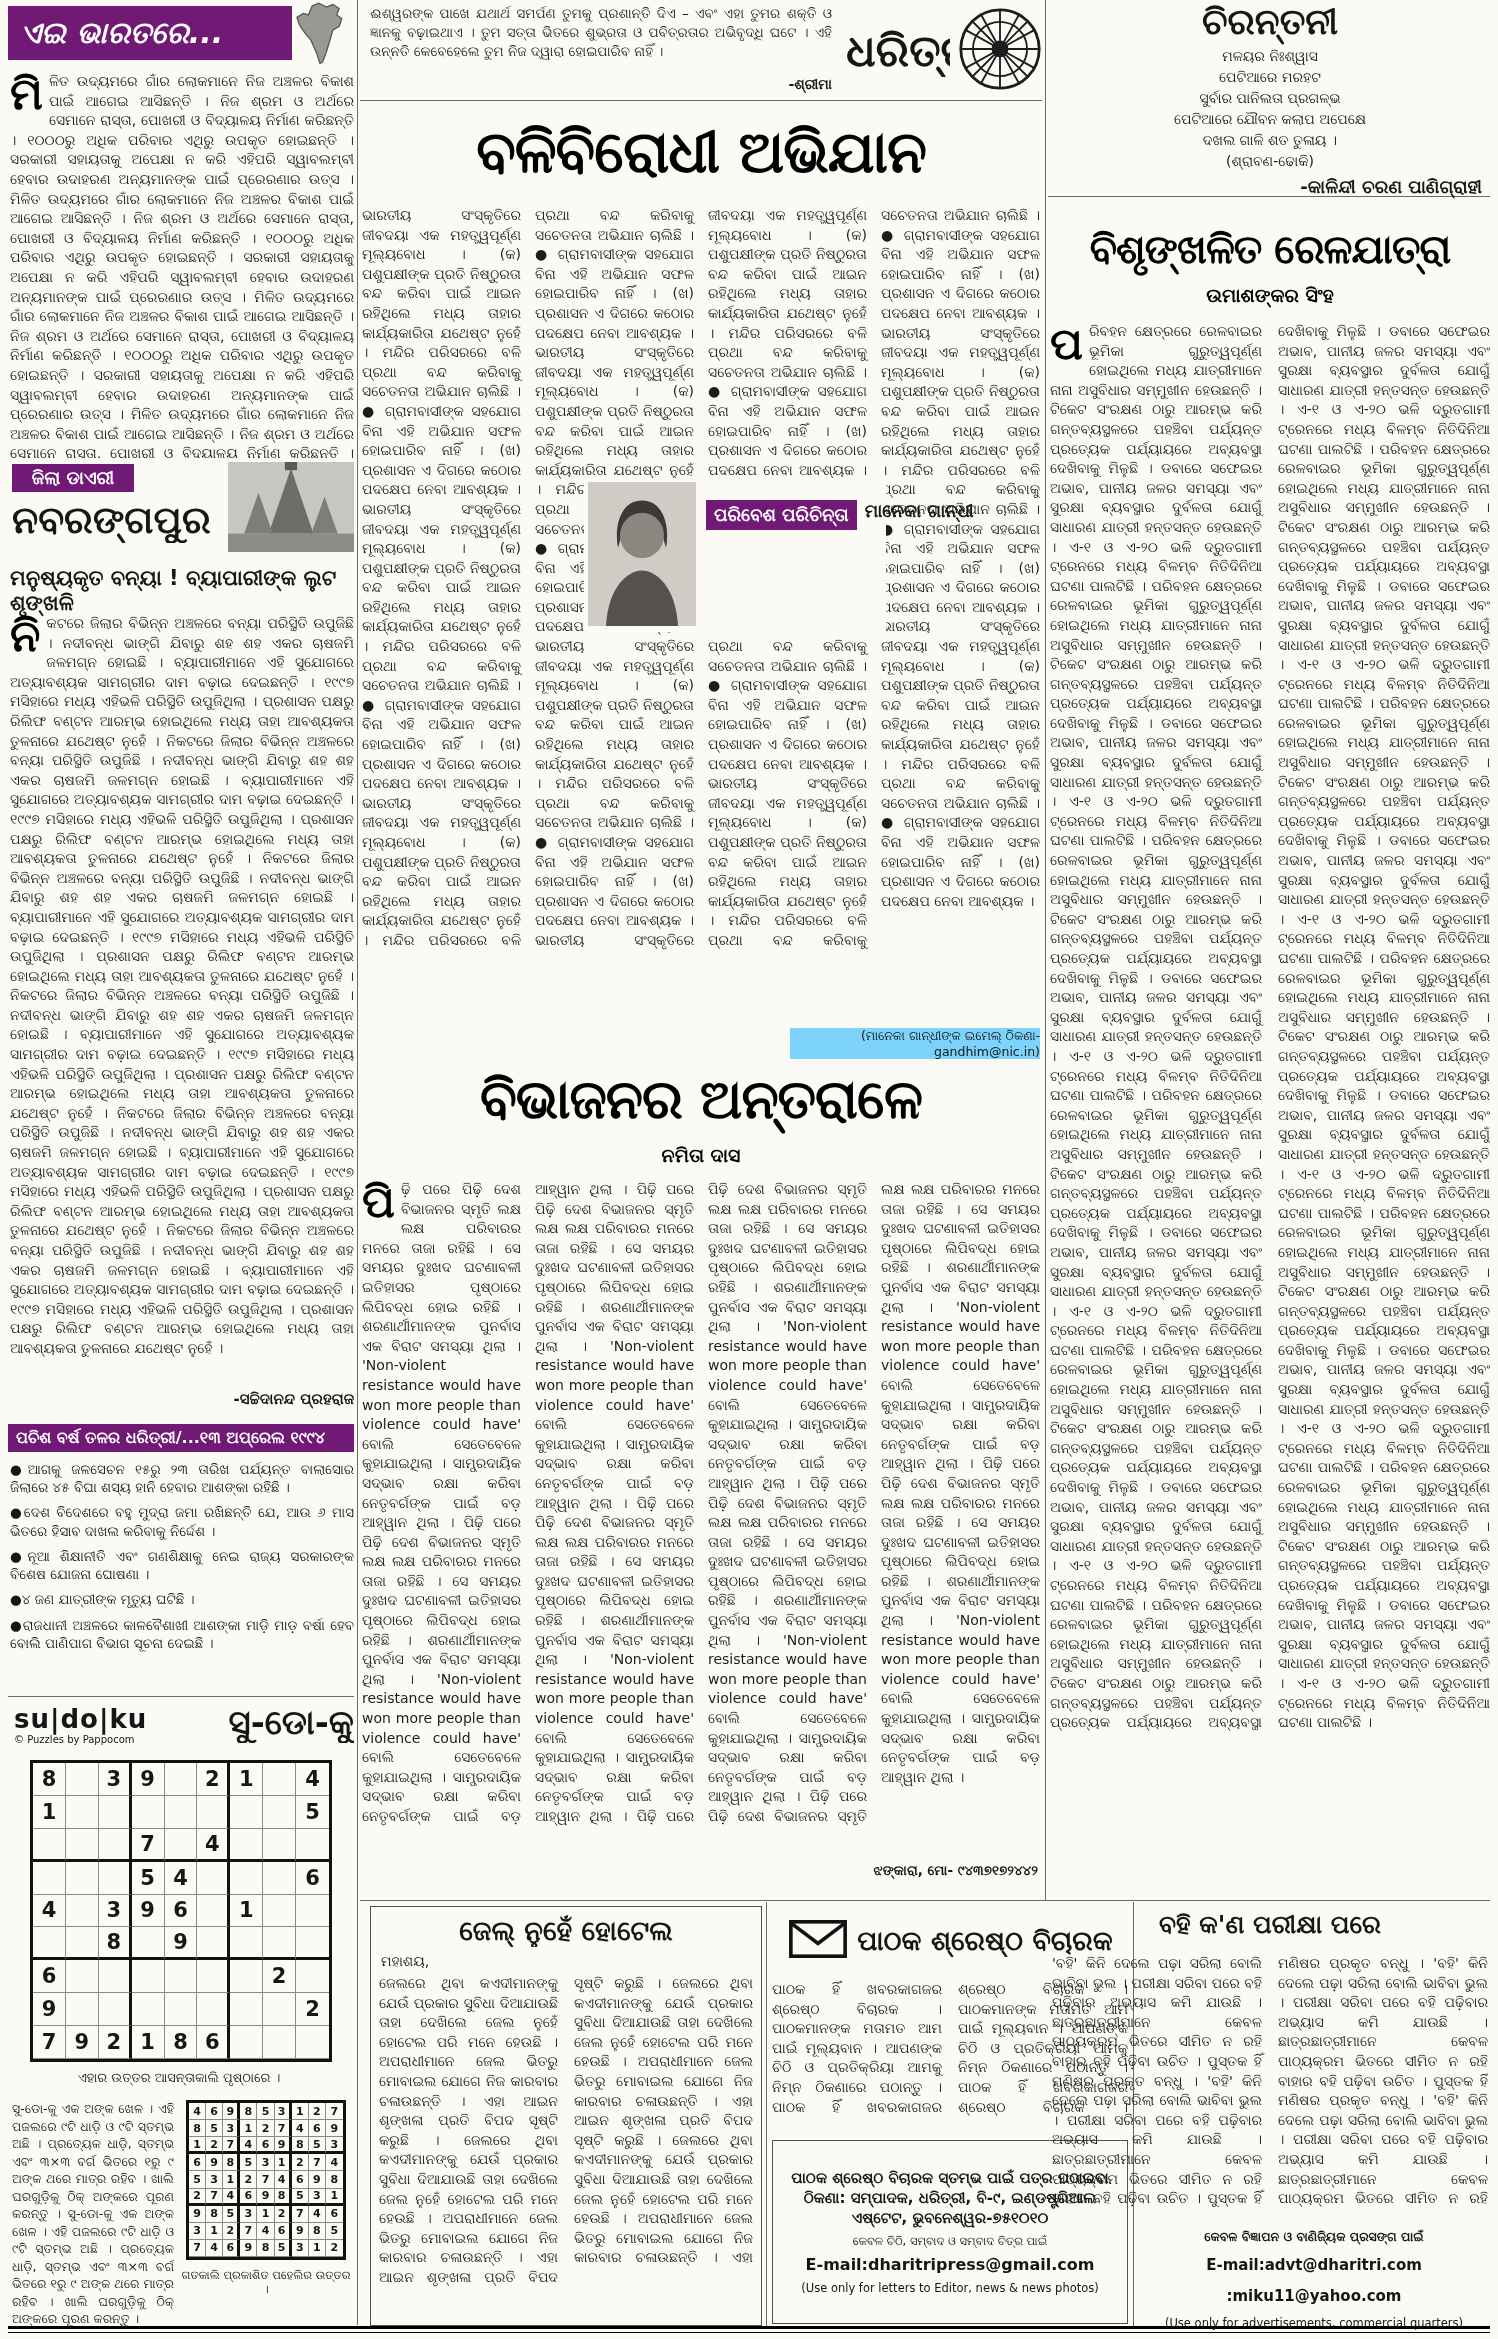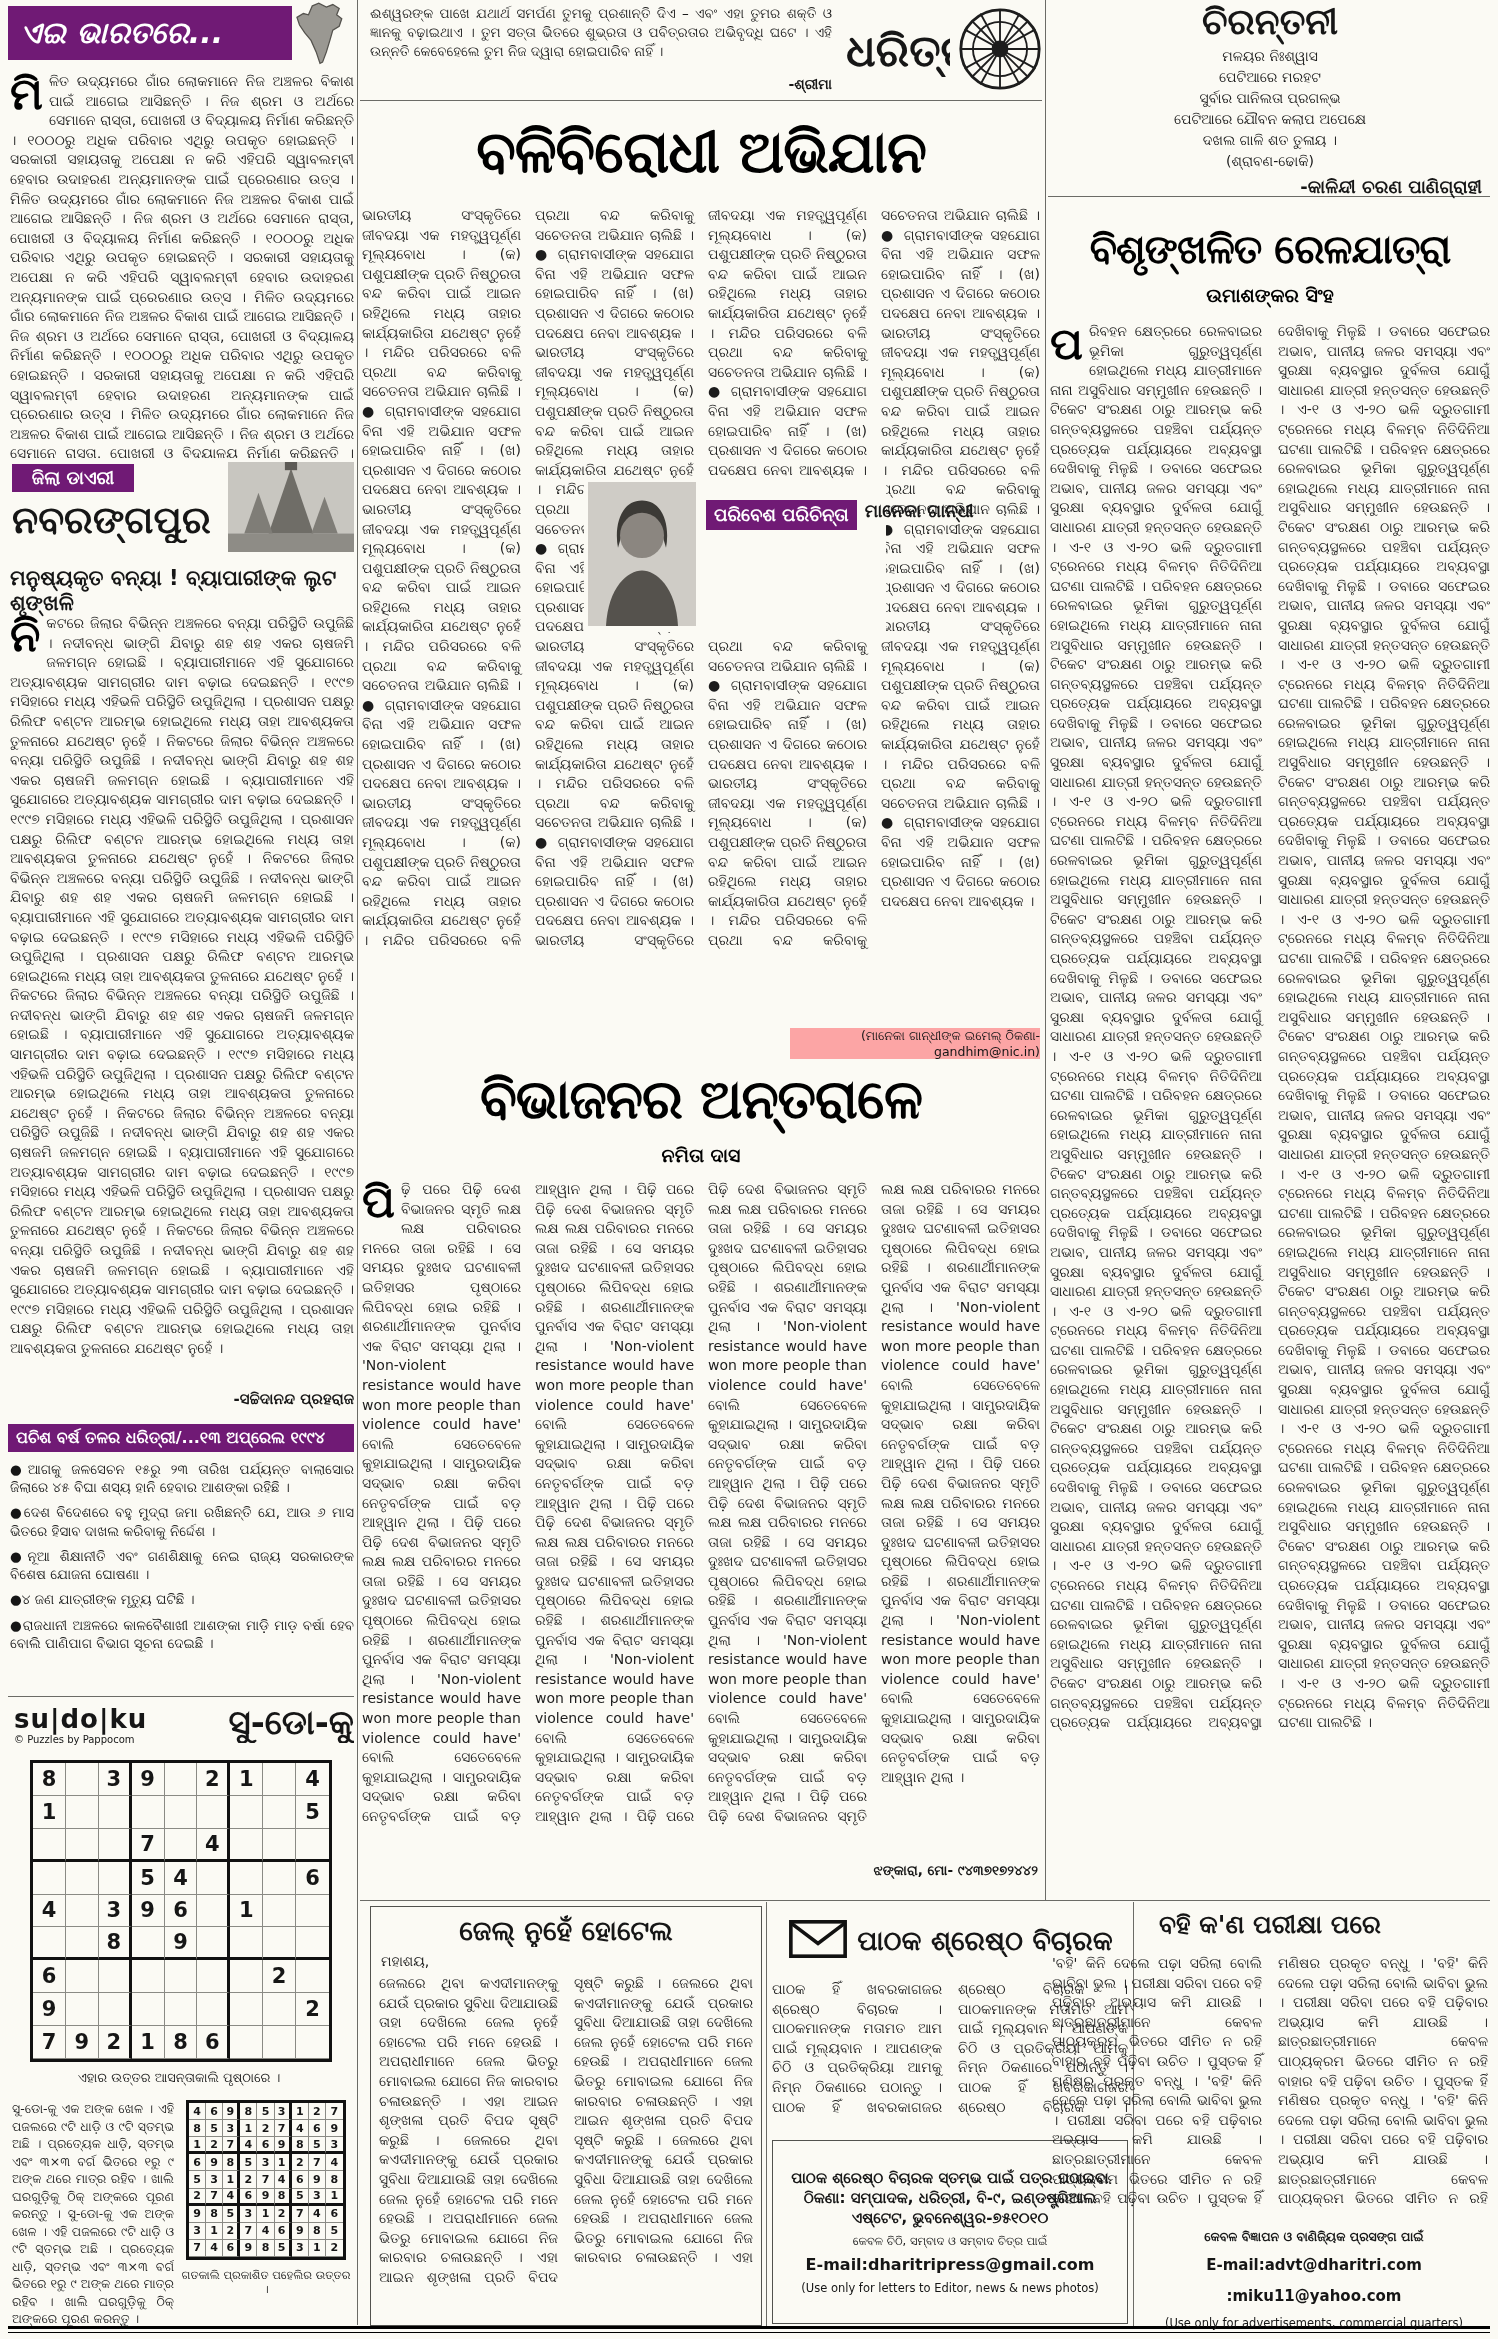--- a/index.html
+++ b/index.html
@@ -325,21 +325,21 @@
         <path d="M54,18 C32,18 26,44 30,64 L36,44 C44,32 64,32 72,44 L78,64 C82,44 76,18 54,18 Z" fill="#3c3a36"></path>
         <circle cx="54" cy="52" r="22" fill="#8b8680"></circle>
         <path d="M18,140 C20,102 40,86 54,86 C68,86 88,102 90,140 Z" fill="#55524d"></path>
       </svg>
     </span>
     <span style="display:flex; flex-direction:row; gap:8px; padding-top:18px;">
       <span class="rev tag" style="display:block; padding:0 8px; height:30px; line-height:30px;">ପରିବେଶ ପରିଚିନ୍ତା</span>
       <span style="font-size:18px; font-weight:700; white-space:nowrap; overflow:hidden;">ମାନେକା ଗାନ୍ଧୀ</span>
     </span>
   </div>
-  <div class="abs" style="left:790px; top:1028px; width:250px; font-size:12.5px; text-align:right; background:#fca5a5;">(ମାନେକା ଗାନ୍ଧୀଙ୍କ ଇମେଲ୍ ଠିକଣା- gandhim@nic.in)</div>
+  <div class="abs" style="left:790px; top:1028px; width:250px; font-size:12.5px; text-align:right; background:#7dd3fc;">(ମାନେକା ଗାନ୍ଧୀଙ୍କ ଇମେଲ୍ ଠିକଣା- gandhim@nic.in)</div>
 
   <div class="abs headline-xl" style="left:362px; top:1058px; width:678px; height:84px; font-size:54px; line-height:84px;">ବିଭାଜନର ଅନ୍ତରାଳେ</div>
   <div class="abs byline" style="left:362px; top:1144px; width:678px;">ନମିତା ଦାସ</div>
   <div class="abs body-text cols-4 dropcap" style="left:362px; top:1180px; width:678px; height:712px;">ପିଢ଼ି ପରେ ପିଢ଼ି ଦେଶ ବିଭାଜନର ସ୍ମୃତି ଲକ୍ଷ ଲକ୍ଷ ପରିବାରର ମନରେ ତାଜା ରହିଛି । ସେ ସମୟର ଦୁଃଖଦ ଘଟଣାବଳୀ ଇତିହାସର ପୃଷ୍ଠାରେ ଲିପିବଦ୍ଧ ହୋଇ ରହିଛି । ଶରଣାର୍ଥୀମାନଙ୍କ ପୁନର୍ବାସ ଏକ ବିରାଟ ସମସ୍ୟା ଥିଲା । 'Non-violent resistance would have won more people than violence could have' ବୋଲି ସେତେବେଳେ କୁହାଯାଇଥିଲା । ସାମ୍ପ୍ରଦାୟିକ ସଦ୍ଭାବ ରକ୍ଷା କରିବା ନେତୃବର୍ଗଙ୍କ ପାଇଁ ବଡ଼ ଆହ୍ୱାନ ଥିଲା । ପିଢ଼ି ପରେ ପିଢ଼ି ଦେଶ ବିଭାଜନର ସ୍ମୃତି ଲକ୍ଷ ଲକ୍ଷ ପରିବାରର ମନରେ ତାଜା ରହିଛି । ସେ ସମୟର ଦୁଃଖଦ ଘଟଣାବଳୀ ଇତିହାସର ପୃଷ୍ଠାରେ ଲିପିବଦ୍ଧ ହୋଇ ରହିଛି । ଶରଣାର୍ଥୀମାନଙ୍କ ପୁନର୍ବାସ ଏକ ବିରାଟ ସମସ୍ୟା ଥିଲା । 'Non-violent resistance would have won more people than violence could have' ବୋଲି ସେତେବେଳେ କୁହାଯାଇଥିଲା । ସାମ୍ପ୍ରଦାୟିକ ସଦ୍ଭାବ ରକ୍ଷା କରିବା ନେତୃବର୍ଗଙ୍କ ପାଇଁ ବଡ଼ ଆହ୍ୱାନ ଥିଲା । ପିଢ଼ି ପରେ ପିଢ଼ି ଦେଶ ବିଭାଜନର ସ୍ମୃତି ଲକ୍ଷ ଲକ୍ଷ ପରିବାରର ମନରେ ତାଜା ରହିଛି । ସେ ସମୟର ଦୁଃଖଦ ଘଟଣାବଳୀ ଇତିହାସର ପୃଷ୍ଠାରେ ଲିପିବଦ୍ଧ ହୋଇ ରହିଛି । ଶରଣାର୍ଥୀମାନଙ୍କ ପୁନର୍ବାସ ଏକ ବିରାଟ ସମସ୍ୟା ଥିଲା । 'Non-violent resistance would have won more people than violence could have' ବୋଲି ସେତେବେଳେ କୁହାଯାଇଥିଲା । ସାମ୍ପ୍ରଦାୟିକ ସଦ୍ଭାବ ରକ୍ଷା କରିବା ନେତୃବର୍ଗଙ୍କ ପାଇଁ ବଡ଼ ଆହ୍ୱାନ ଥିଲା । ପିଢ଼ି ପରେ ପିଢ଼ି ଦେଶ ବିଭାଜନର ସ୍ମୃତି ଲକ୍ଷ ଲକ୍ଷ ପରିବାରର ମନରେ ତାଜା ରହିଛି । ସେ ସମୟର ଦୁଃଖଦ ଘଟଣାବଳୀ ଇତିହାସର ପୃଷ୍ଠାରେ ଲିପିବଦ୍ଧ ହୋଇ ରହିଛି । ଶରଣାର୍ଥୀମାନଙ୍କ ପୁନର୍ବାସ ଏକ ବିରାଟ ସମସ୍ୟା ଥିଲା । 'Non-violent resistance would have won more people than violence could have' ବୋଲି ସେତେବେଳେ କୁହାଯାଇଥିଲା । ସାମ୍ପ୍ରଦାୟିକ ସଦ୍ଭାବ ରକ୍ଷା କରିବା ନେତୃବର୍ଗଙ୍କ ପାଇଁ ବଡ଼ ଆହ୍ୱାନ ଥିଲା । ପିଢ଼ି ପରେ ପିଢ଼ି ଦେଶ ବିଭାଜନର ସ୍ମୃତି ଲକ୍ଷ ଲକ୍ଷ ପରିବାରର ମନରେ ତାଜା ରହିଛି । ସେ ସମୟର ଦୁଃଖଦ ଘଟଣାବଳୀ ଇତିହାସର ପୃଷ୍ଠାରେ ଲିପିବଦ୍ଧ ହୋଇ ରହିଛି । ଶରଣାର୍ଥୀମାନଙ୍କ ପୁନର୍ବାସ ଏକ ବିରାଟ ସମସ୍ୟା ଥିଲା । 'Non-violent resistance would have won more people than violence could have' ବୋଲି ସେତେବେଳେ କୁହାଯାଇଥିଲା । ସାମ୍ପ୍ରଦାୟିକ ସଦ୍ଭାବ ରକ୍ଷା କରିବା ନେତୃବର୍ଗଙ୍କ ପାଇଁ ବଡ଼ ଆହ୍ୱାନ ଥିଲା । ପିଢ଼ି ପରେ ପିଢ଼ି ଦେଶ ବିଭାଜନର ସ୍ମୃତି ଲକ୍ଷ ଲକ୍ଷ ପରିବାରର ମନରେ ତାଜା ରହିଛି । ସେ ସମୟର ଦୁଃଖଦ ଘଟଣାବଳୀ ଇତିହାସର ପୃଷ୍ଠାରେ ଲିପିବଦ୍ଧ ହୋଇ ରହିଛି । ଶରଣାର୍ଥୀମାନଙ୍କ ପୁନର୍ବାସ ଏକ ବିରାଟ ସମସ୍ୟା ଥିଲା । 'Non-violent resistance would have won more people than violence could have' ବୋଲି ସେତେବେଳେ କୁହାଯାଇଥିଲା । ସାମ୍ପ୍ରଦାୟିକ ସଦ୍ଭାବ ରକ୍ଷା କରିବା ନେତୃବର୍ଗଙ୍କ ପାଇଁ ବଡ଼ ଆହ୍ୱାନ ଥିଲା । ପିଢ଼ି ପରେ ପିଢ଼ି ଦେଶ ବିଭାଜନର ସ୍ମୃତି ଲକ୍ଷ ଲକ୍ଷ ପରିବାରର ମନରେ ତାଜା ରହିଛି । ସେ ସମୟର ଦୁଃଖଦ ଘଟଣାବଳୀ ଇତିହାସର ପୃଷ୍ଠାରେ ଲିପିବଦ୍ଧ ହୋଇ ରହିଛି । ଶରଣାର୍ଥୀମାନଙ୍କ ପୁନର୍ବାସ ଏକ ବିରାଟ ସମସ୍ୟା ଥିଲା । 'Non-violent resistance would have won more people than violence could have' ବୋଲି ସେତେବେଳେ କୁହାଯାଇଥିଲା । ସାମ୍ପ୍ରଦାୟିକ ସଦ୍ଭାବ ରକ୍ଷା କରିବା ନେତୃବର୍ଗଙ୍କ ପାଇଁ ବଡ଼ ଆହ୍ୱାନ ଥିଲା । ପିଢ଼ି ପରେ ପିଢ଼ି ଦେଶ ବିଭାଜନର ସ୍ମୃତି ଲକ୍ଷ ଲକ୍ଷ ପରିବାରର ମନରେ ତାଜା ରହିଛି । ସେ ସମୟର ଦୁଃଖଦ ଘଟଣାବଳୀ ଇତିହାସର ପୃଷ୍ଠାରେ ଲିପିବଦ୍ଧ ହୋଇ ରହିଛି । ଶରଣାର୍ଥୀମାନଙ୍କ ପୁନର୍ବାସ ଏକ ବିରାଟ ସମସ୍ୟା ଥିଲା । 'Non-violent resistance would have won more people than violence could have' ବୋଲି ସେତେବେଳେ କୁହାଯାଇଥିଲା । ସାମ୍ପ୍ରଦାୟିକ ସଦ୍ଭାବ ରକ୍ଷା କରିବା ନେତୃବର୍ଗଙ୍କ ପାଇଁ ବଡ଼ ଆହ୍ୱାନ ଥିଲା ।</div>
   <div class="abs signoff" style="left:810px; top:1862px; width:228px; font-size:13.5px; background:#fbfaf4;">ଝଙ୍କାରା, ମୋ- ୯୪୩୭୧୭୨୪୪୨</div>
 
   <div class="abs box" style="left:370px; top:1906px; width:392px; height:420px; padding:8px;">
     <div style="font-size:27px; font-weight:800; text-align:center; white-space:nowrap; overflow:hidden;">ଜେଲ୍ ନୁହେଁ ହୋଟେଲ</div>
     <div style="font-size:14px; margin:6px 0 4px 2px;">ମହାଶୟ,</div>
     <div class="body-text cols-2" style="height:330px;">ଜେଲରେ ଥିବା କଏଦୀମାନଙ୍କୁ ଯେଉଁ ପ୍ରକାର ସୁବିଧା ଦିଆଯାଉଛି ତାହା ଦେଖିଲେ ଜେଲ ନୁହେଁ ହୋଟେଲ ପରି ମନେ ହେଉଛି । ଅପରାଧୀମାନେ ଜେଲ ଭିତରୁ ମୋବାଇଲ ଯୋଗେ ନିଜ କାରବାର ଚଳାଉଛନ୍ତି । ଏହା ଆଇନ ଶୃଙ୍ଖଳା ପ୍ରତି ବିପଦ ସୃଷ୍ଟି କରୁଛି । ଜେଲରେ ଥିବା କଏଦୀମାନଙ୍କୁ ଯେଉଁ ପ୍ରକାର ସୁବିଧା ଦିଆଯାଉଛି ତାହା ଦେଖିଲେ ଜେଲ ନୁହେଁ ହୋଟେଲ ପରି ମନେ ହେଉଛି । ଅପରାଧୀମାନେ ଜେଲ ଭିତରୁ ମୋବାଇଲ ଯୋଗେ ନିଜ କାରବାର ଚଳାଉଛନ୍ତି । ଏହା ଆଇନ ଶୃଙ୍ଖଳା ପ୍ରତି ବିପଦ ସୃଷ୍ଟି କରୁଛି । ଜେଲରେ ଥିବା କଏଦୀମାନଙ୍କୁ ଯେଉଁ ପ୍ରକାର ସୁବିଧା ଦିଆଯାଉଛି ତାହା ଦେଖିଲେ ଜେଲ ନୁହେଁ ହୋଟେଲ ପରି ମନେ ହେଉଛି । ଅପରାଧୀମାନେ ଜେଲ ଭିତରୁ ମୋବାଇଲ ଯୋଗେ ନିଜ କାରବାର ଚଳାଉଛନ୍ତି । ଏହା ଆଇନ ଶୃଙ୍ଖଳା ପ୍ରତି ବିପଦ ସୃଷ୍ଟି କରୁଛି । ଜେଲରେ ଥିବା କଏଦୀମାନଙ୍କୁ ଯେଉଁ ପ୍ରକାର ସୁବିଧା ଦିଆଯାଉଛି ତାହା ଦେଖିଲେ ଜେଲ ନୁହେଁ ହୋଟେଲ ପରି ମନେ ହେଉଛି । ଅପରାଧୀମାନେ ଜେଲ ଭିତରୁ ମୋବାଇଲ ଯୋଗେ ନିଜ କାରବାର ଚଳାଉଛନ୍ତି । ଏହା ଆଇନ ଶୃଙ୍ଖଳା ପ୍ରତି ବିପଦ ସୃଷ୍ଟି କରୁଛି ।</div>

